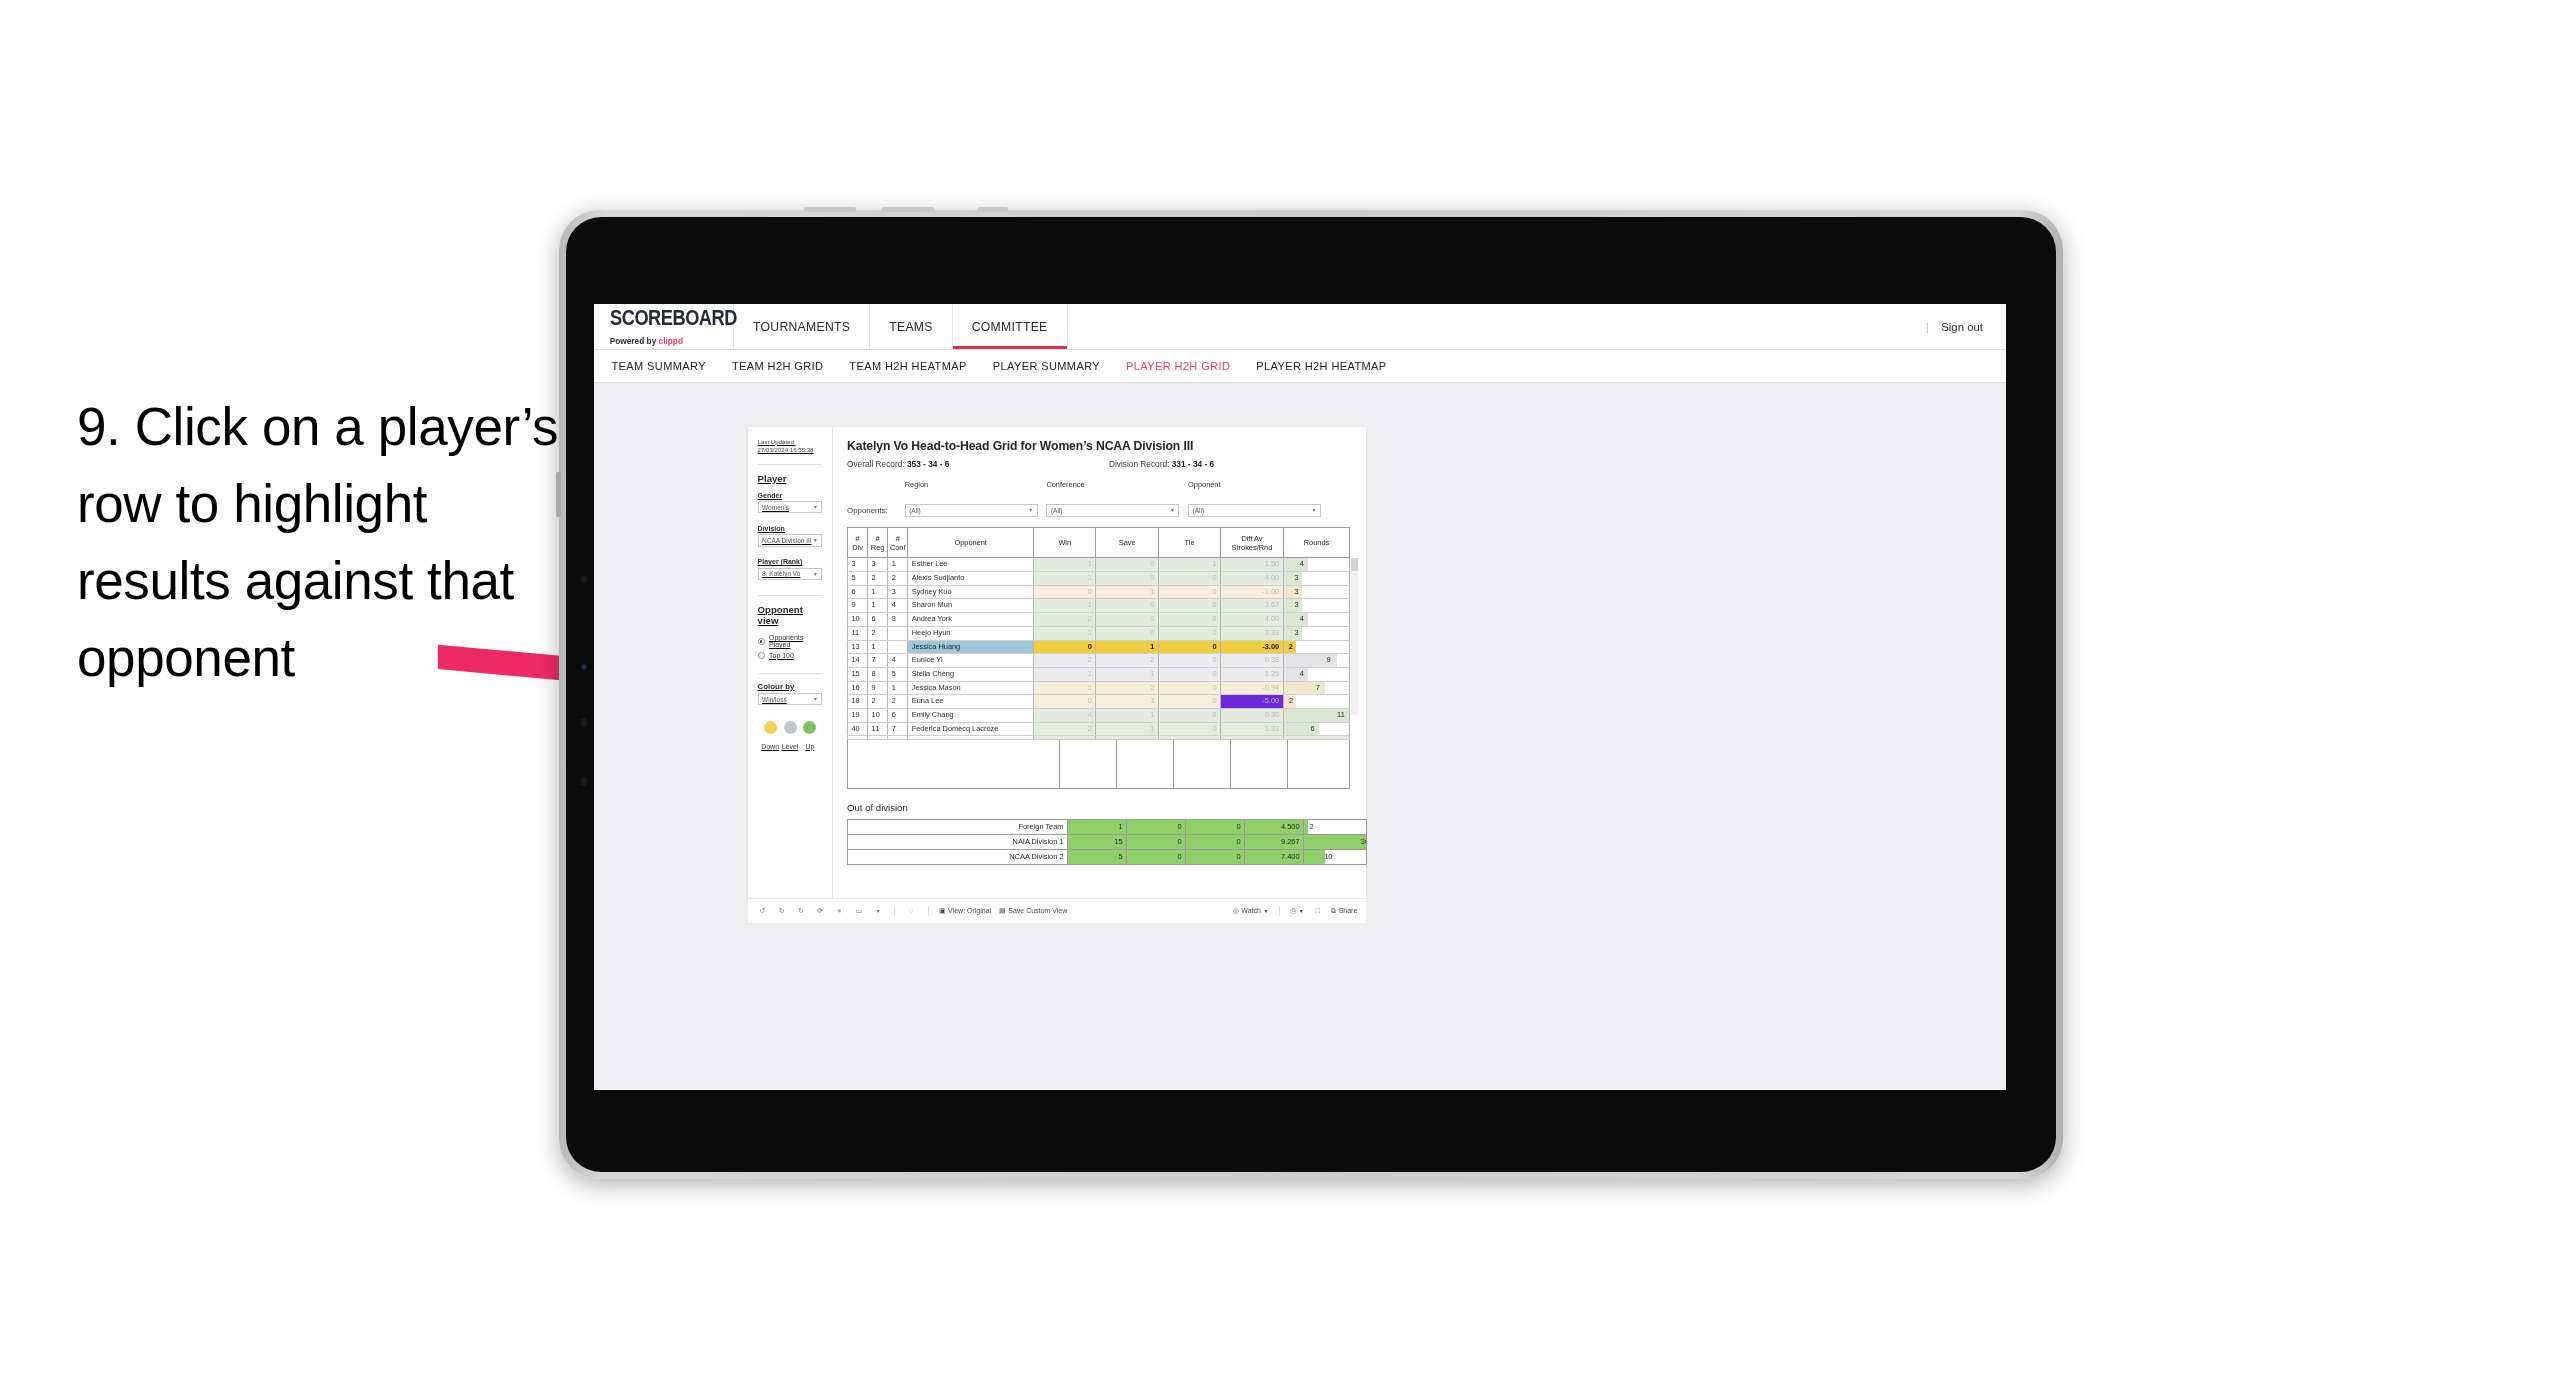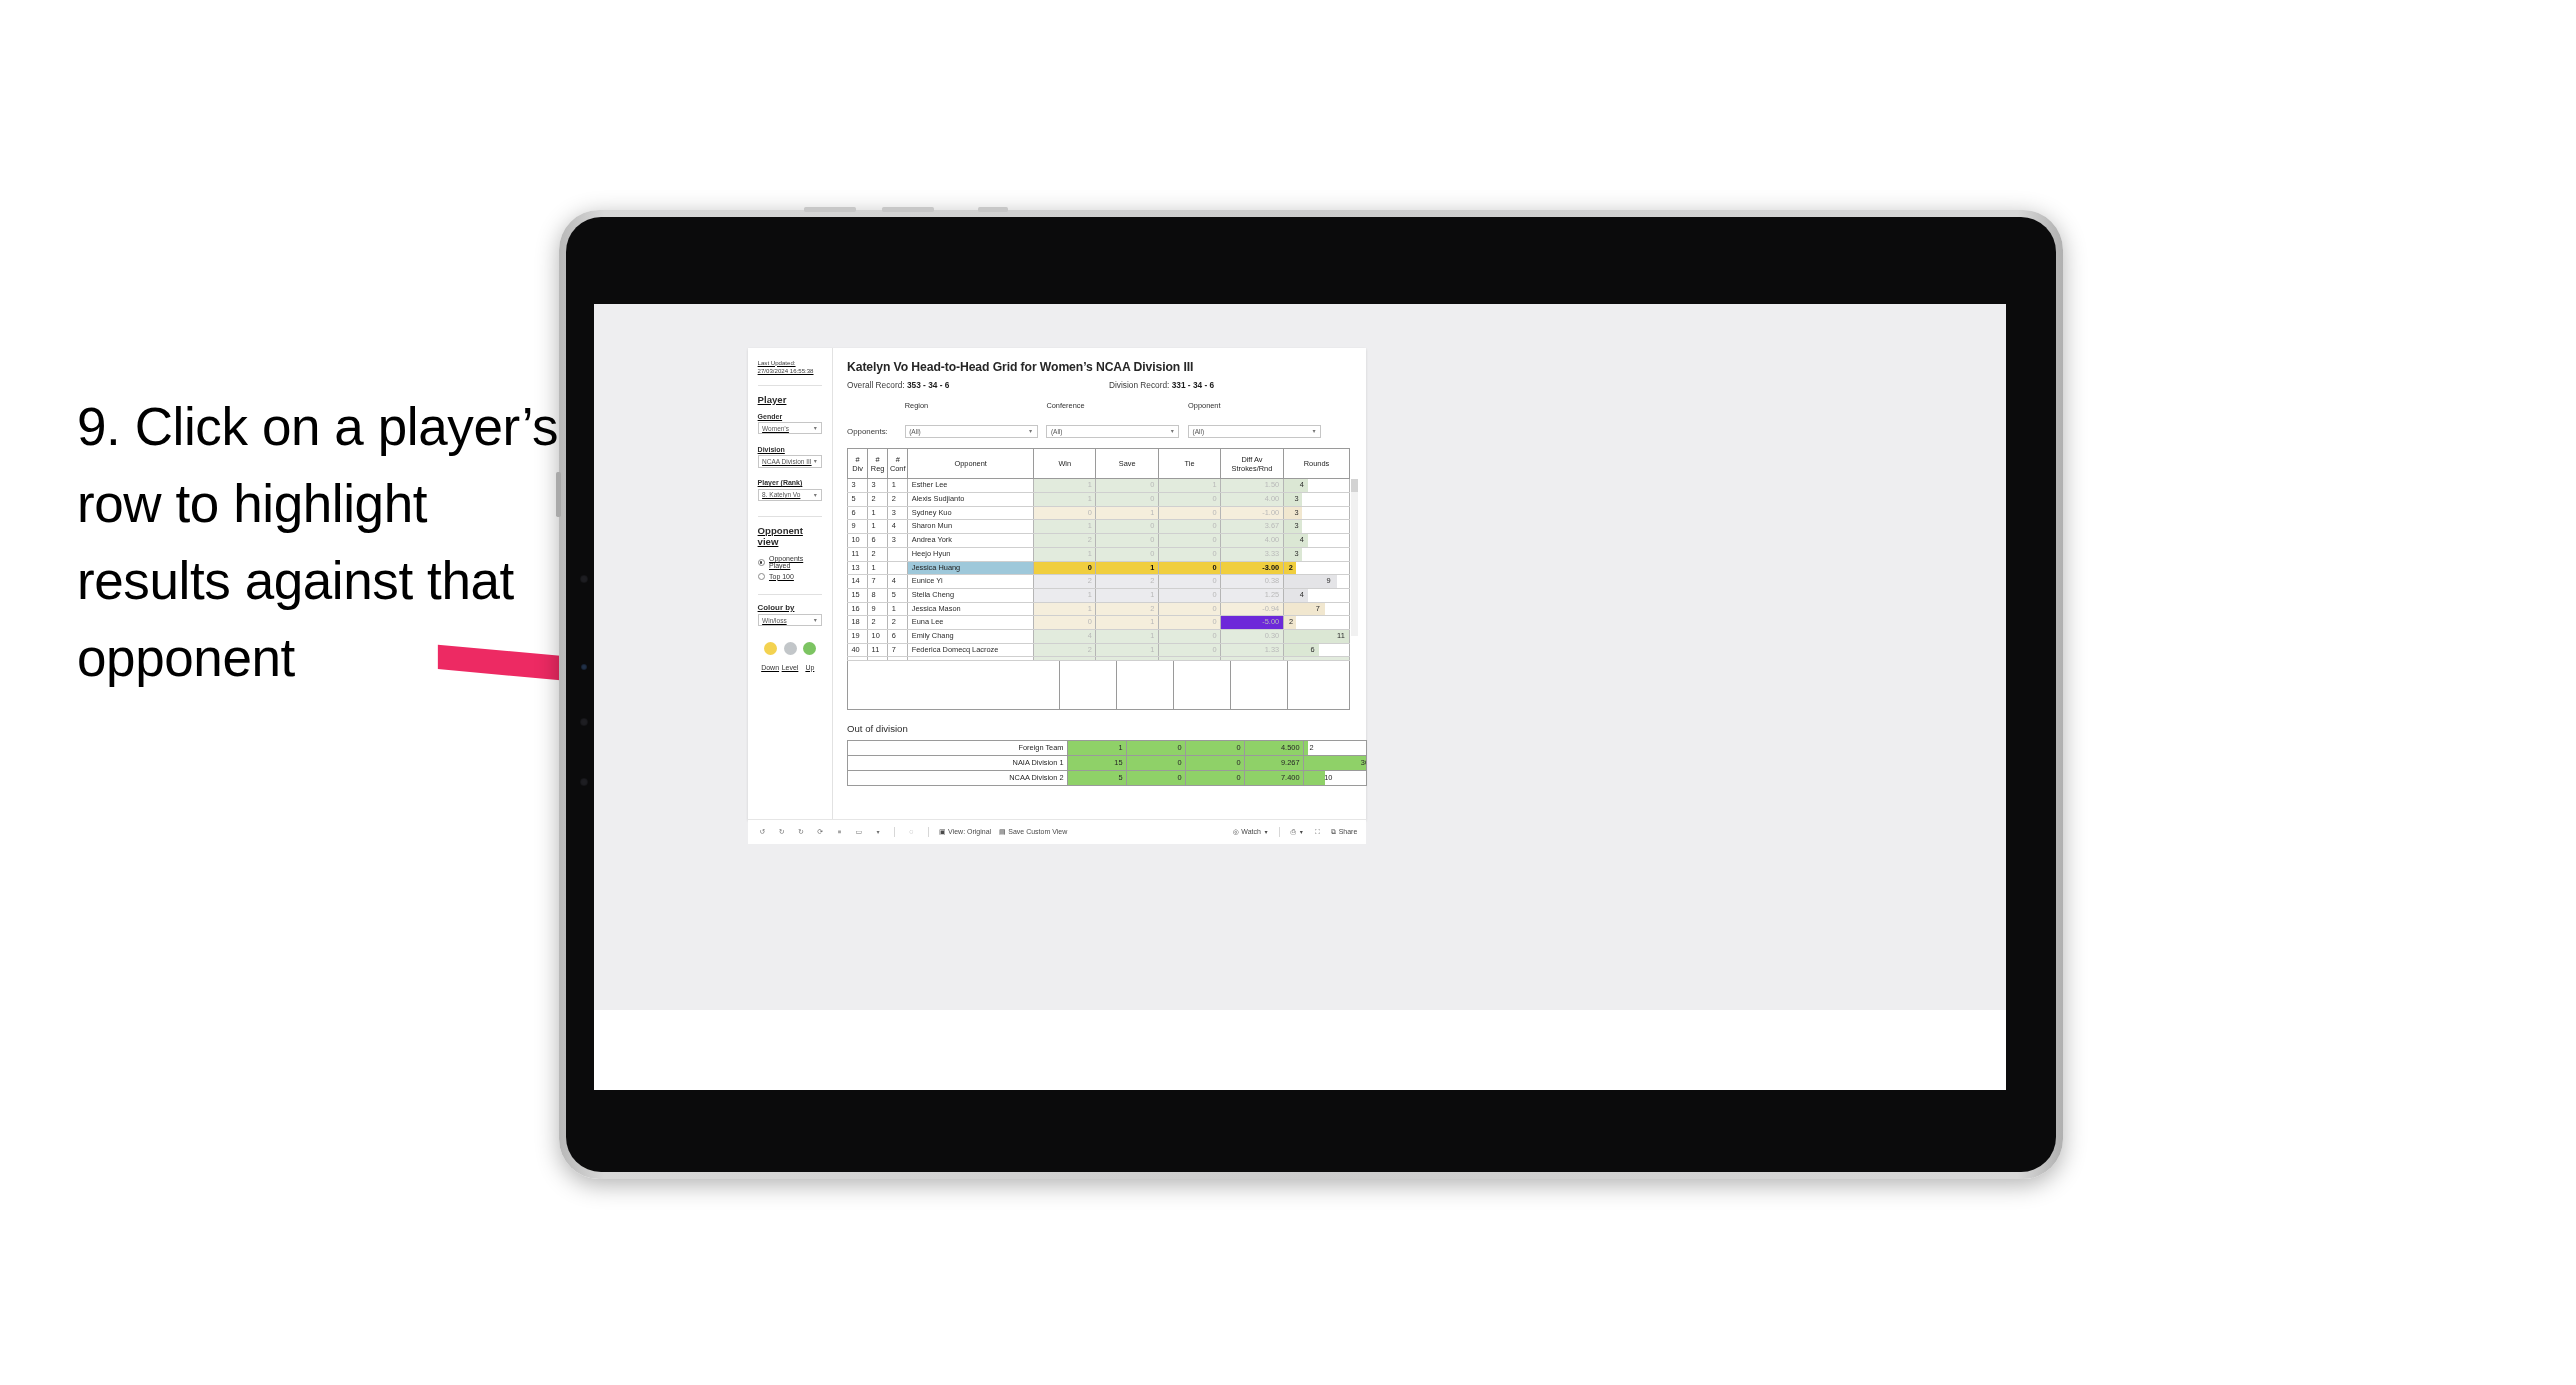--- a/index.html
+++ b/index.html
@@ -448,21 +448,45 @@
   <div class="cam-dot" style="left:21px; top:508px;"></div>
   <div class="cam-dot" style="left:21px; top:568px;"></div>
   <div class="side-btn" style="left:-2.6px; top:262px; height:45px;"></div>
   <div class="top-btn" style="left:245px; top:-2.6px; width:52px;"></div>
   <div class="top-btn" style="left:323px; top:-2.6px; width:52px;"></div>
   <div class="top-btn" style="left:419px; top:-2.6px; width:30px;"></div>
 </div>
 
 <div id="screen">
 
-
+  <div id="topbar">
+    <div id="logo-block">
+      <div id="logo-word">SCOREBOARD</div>
+      <div id="logo-sub">
+        <span>Powered by</span>
+        <span class="brand">clippd</span>
+      </div>
+    </div>
+    <div class="topnav-item">TOURNAMENTS</div>
+    <div class="topnav-item">TEAMS</div>
+    <div class="topnav-item active">COMMITTEE</div>
+    <div id="topbar-right">
+      <span class="divider">|</span>
+      <span id="signout">Sign out</span>
+    </div>
+  </div>
+
+  <div id="subnav">
+    <div class="subnav-item">TEAM SUMMARY</div>
+    <div class="subnav-item">TEAM H2H GRID</div>
+    <div class="subnav-item">TEAM H2H HEATMAP</div>
+    <div class="subnav-item">PLAYER SUMMARY</div>
+    <div class="subnav-item active">PLAYER H2H GRID</div>
+    <div class="subnav-item">PLAYER H2H HEATMAP</div>
+  </div>
 
   <div id="canvas">
 
     <div id="viz">
 
       <div id="sidebar">
         <div id="last-updated">Last Updated: 27/03/2024 16:55:38</div>
         <div class="side-rule"></div>
 
         <div class="side-h">Player</div>

